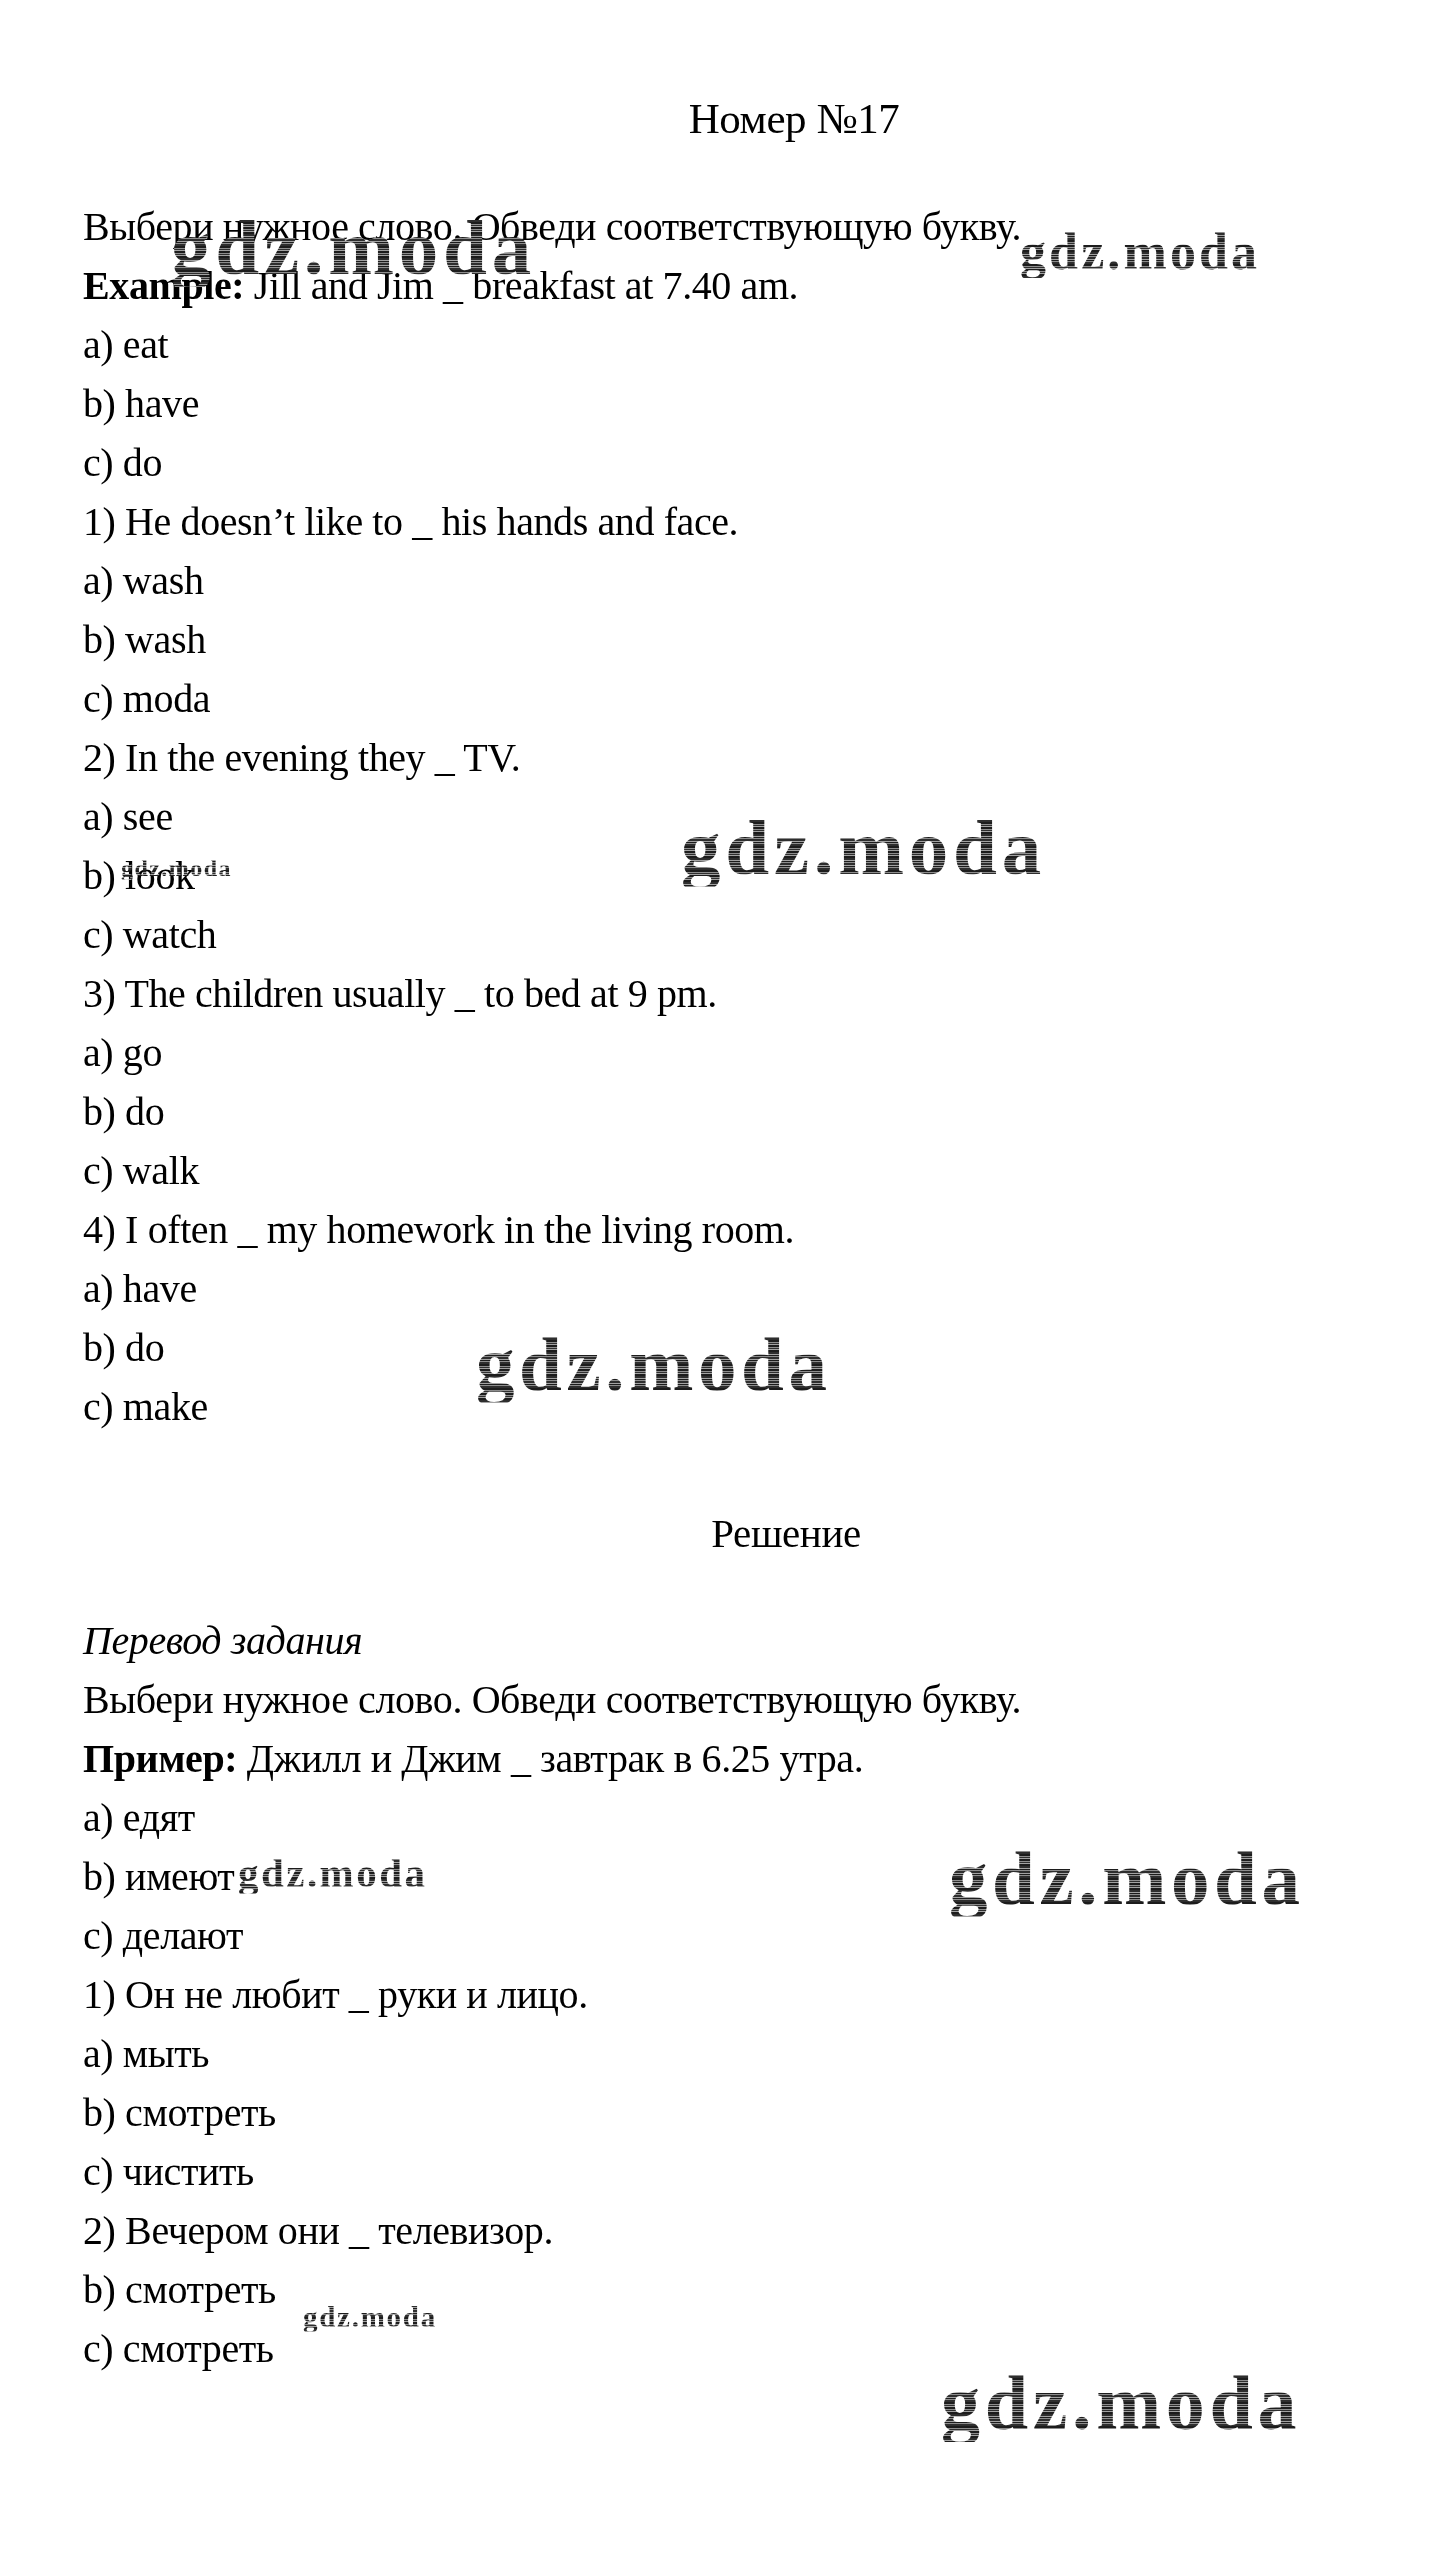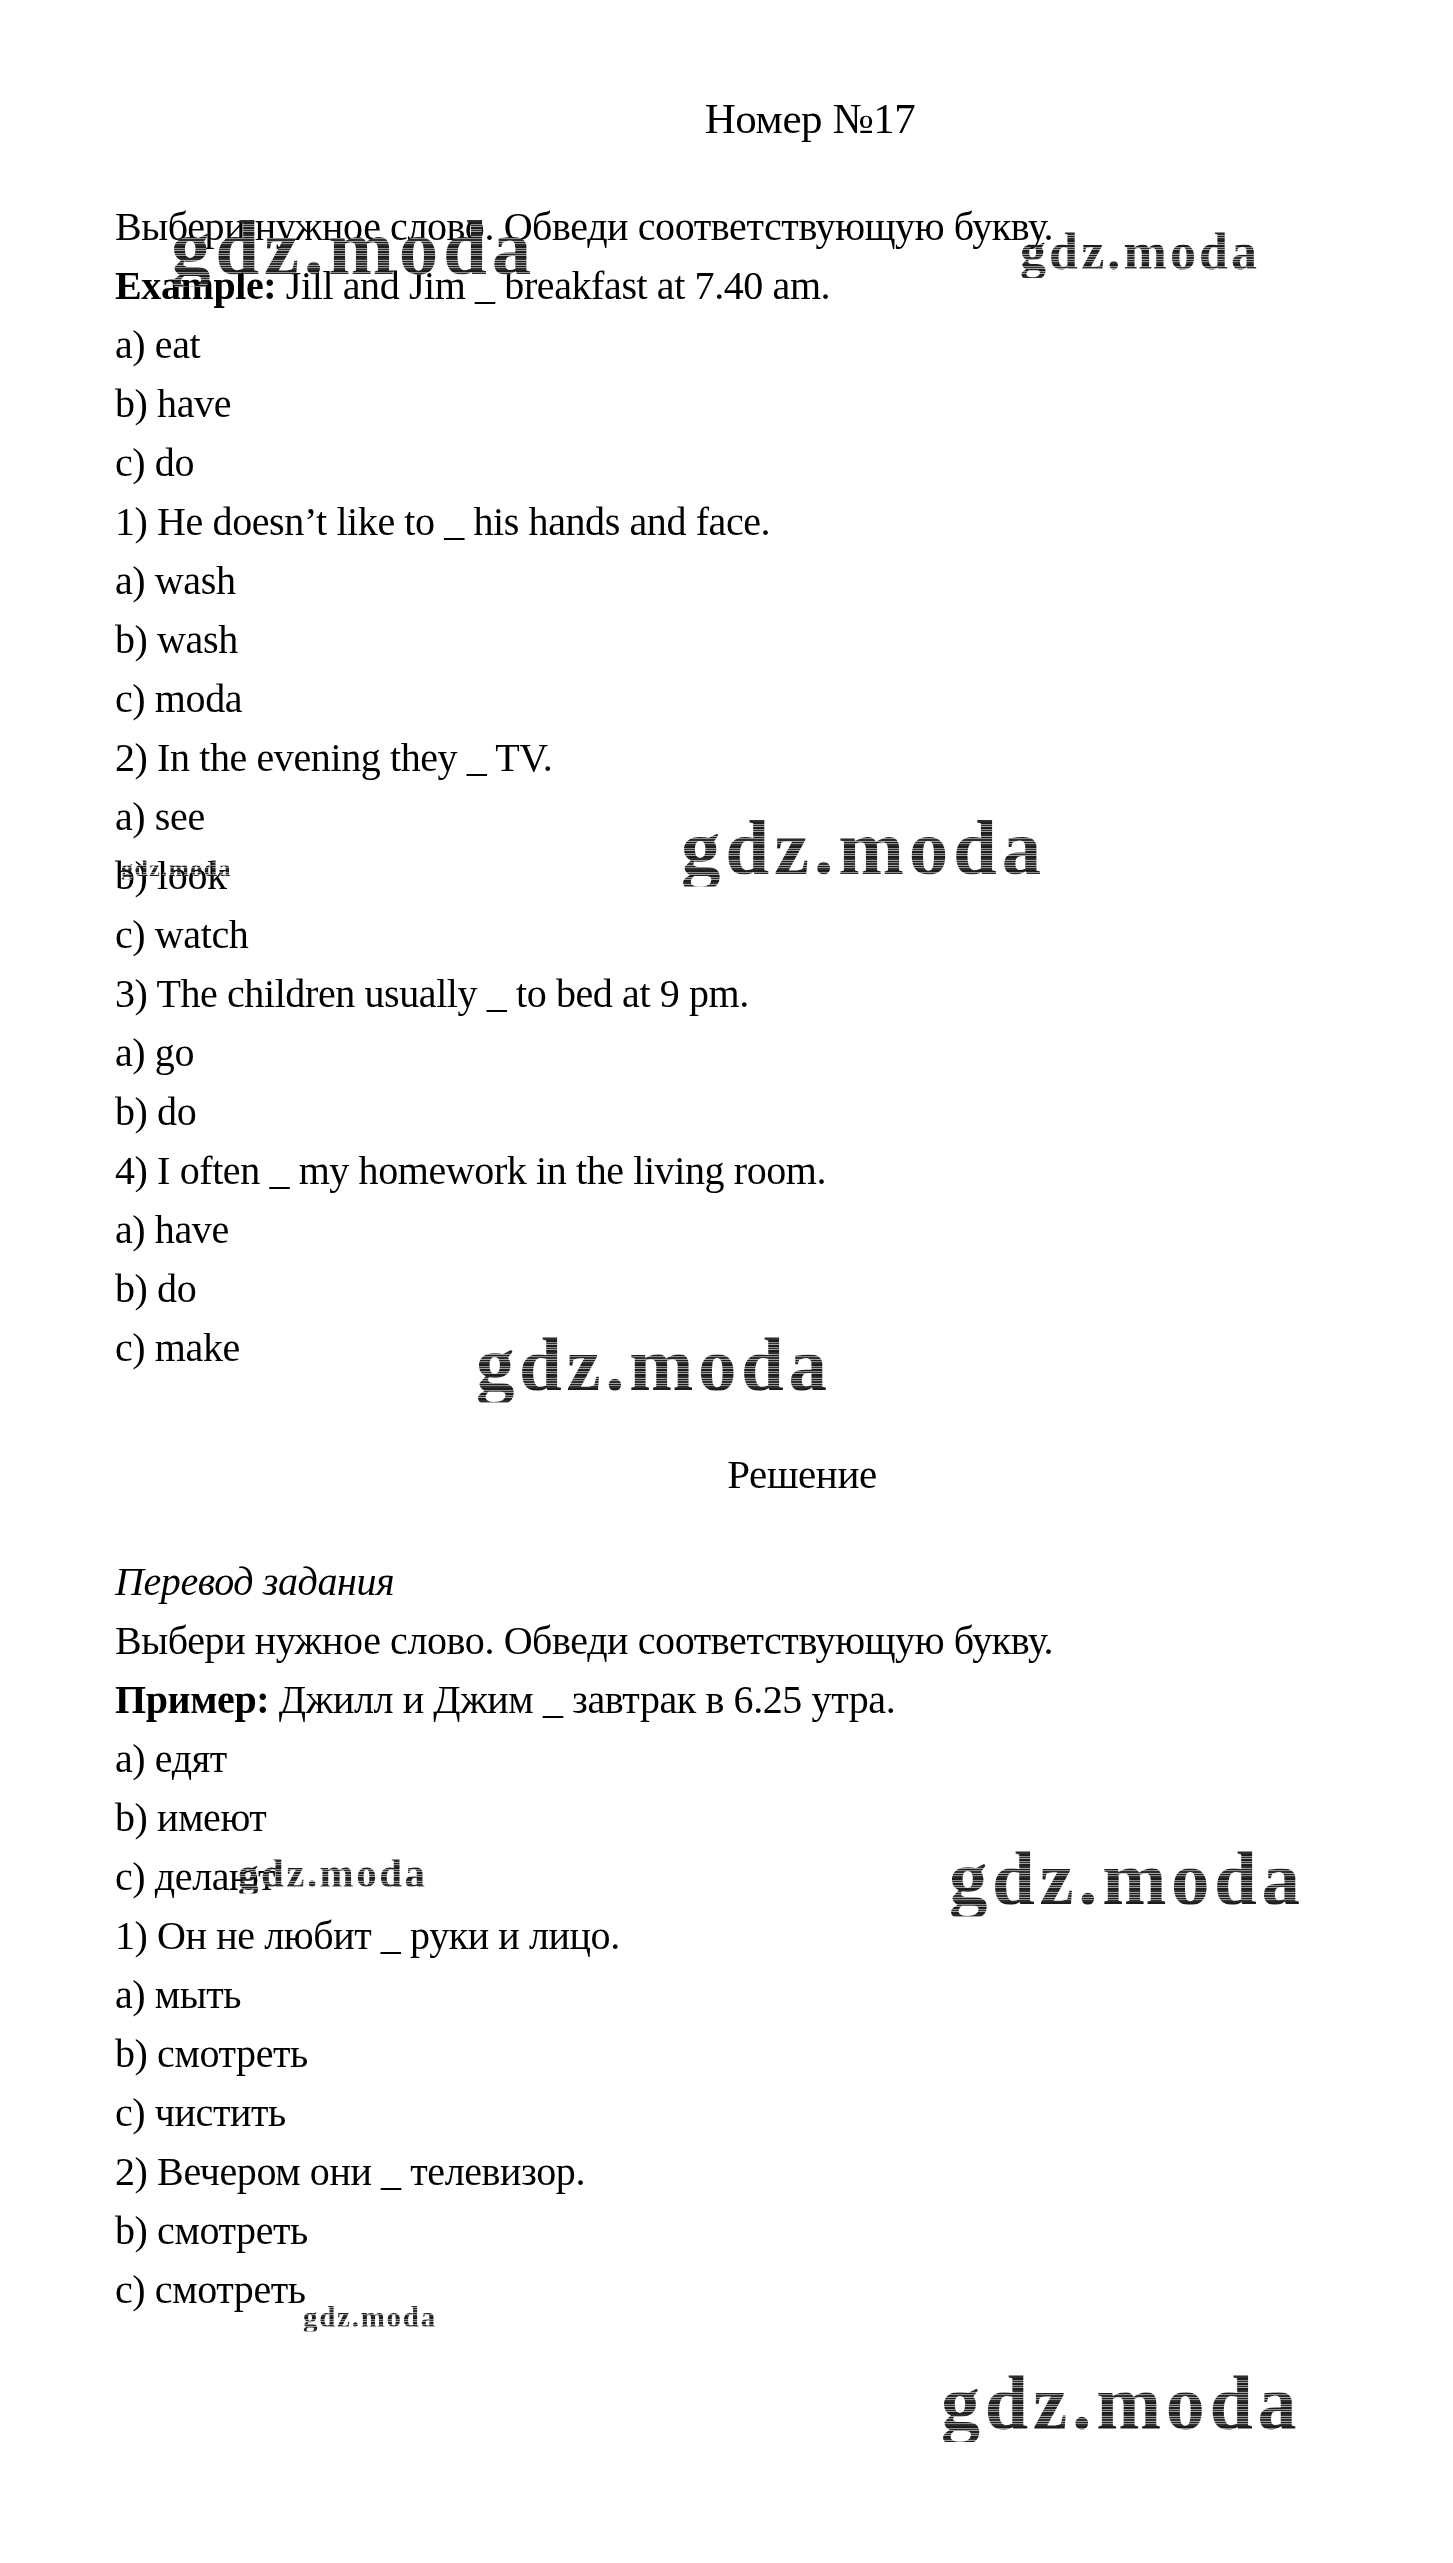--- a/index.html
+++ b/index.html
@@ -9,21 +9,20 @@
     font-family:"Liberation Serif","DejaVu Serif",serif;
     position:relative;overflow:hidden;
   }
   .doc{position:relative;width:1453px;height:2563px;}
   .line{
     padding-left:83px;
     font-size:40px;
     line-height:59px;
     white-space:pre;
     letter-spacing:-0.4px;
-    margin-left:32px;
   }
   .title{
     padding-left:135px;
     text-align:center;
     font-size:43px;
     margin-top:89px;
   }
   .center-solution{
     padding-left:119px;
     text-align:center;
@@ -77,20 +76,21 @@
   <div class="line">c) moda</div>
 
   <div class="line">2) In the evening they _ TV.</div>
   <div class="line">a) see</div>
   <div class="line">b) look</div>
   <div class="line">c) watch</div>
 
   <div class="line">3) The children usually _ to bed at 9 pm.</div>
   <div class="line">a) go</div>
   <div class="line">b) do</div>
+  <div class="line">c) walk</div>
 
   <div class="line">4) I often _ my homework in the living room.</div>
   <div class="line">a) have</div>
   <div class="line">b) do</div>
   <div class="line">c) make</div>
 
   <div class="line center-solution">Решение</div>
   <div class="line bi mt-perevod">Перевод задания</div>
 
   <div class="line">Выбери нужное слово. Обведи соответствующую букву.</div>

